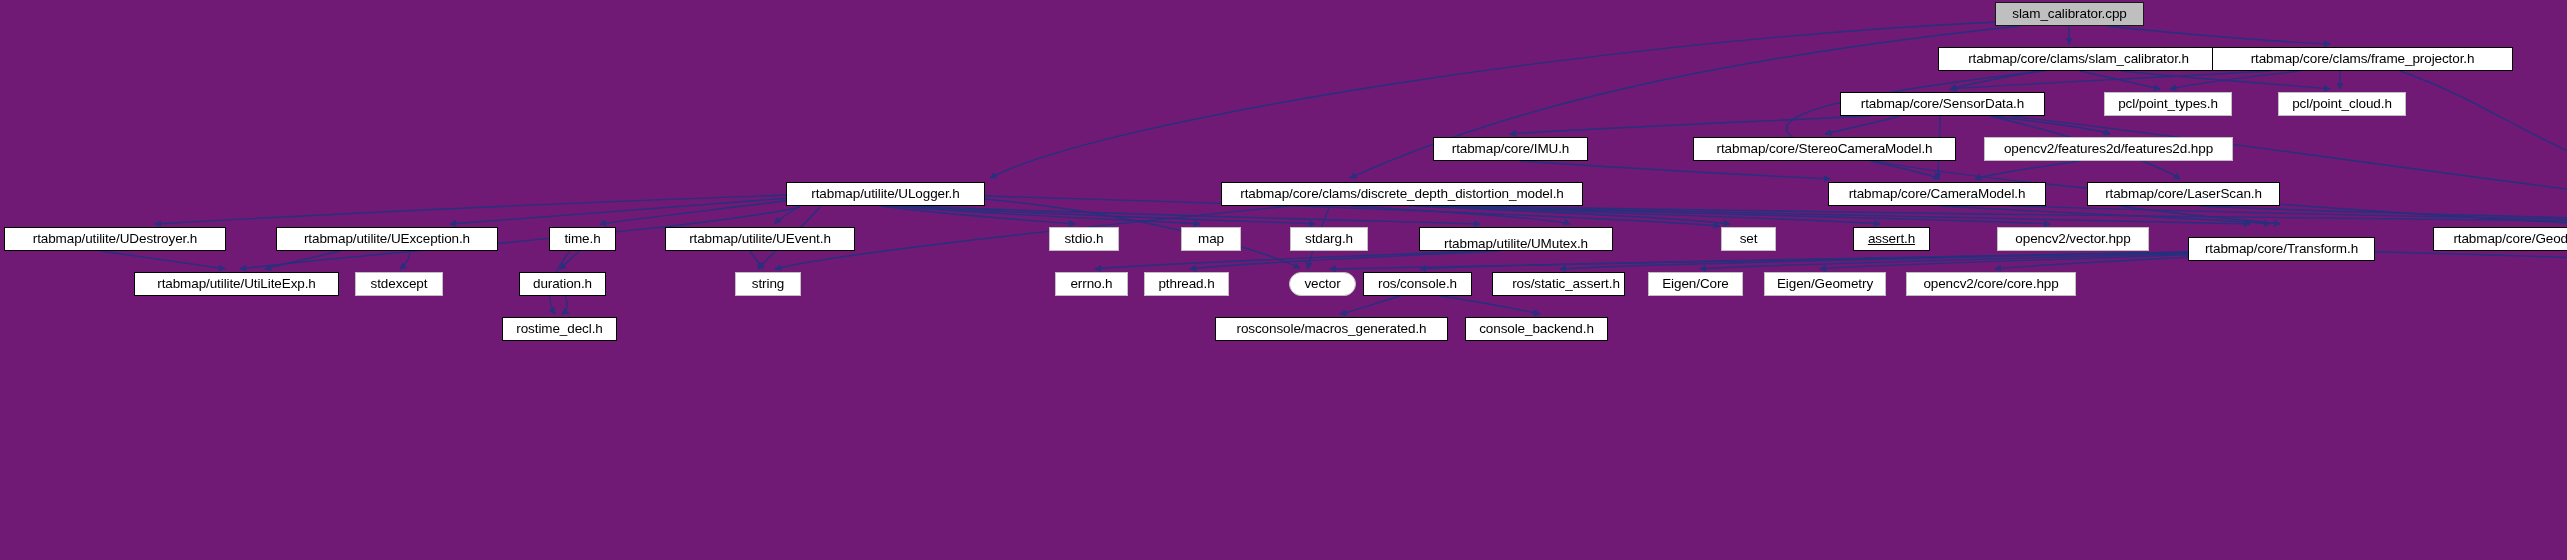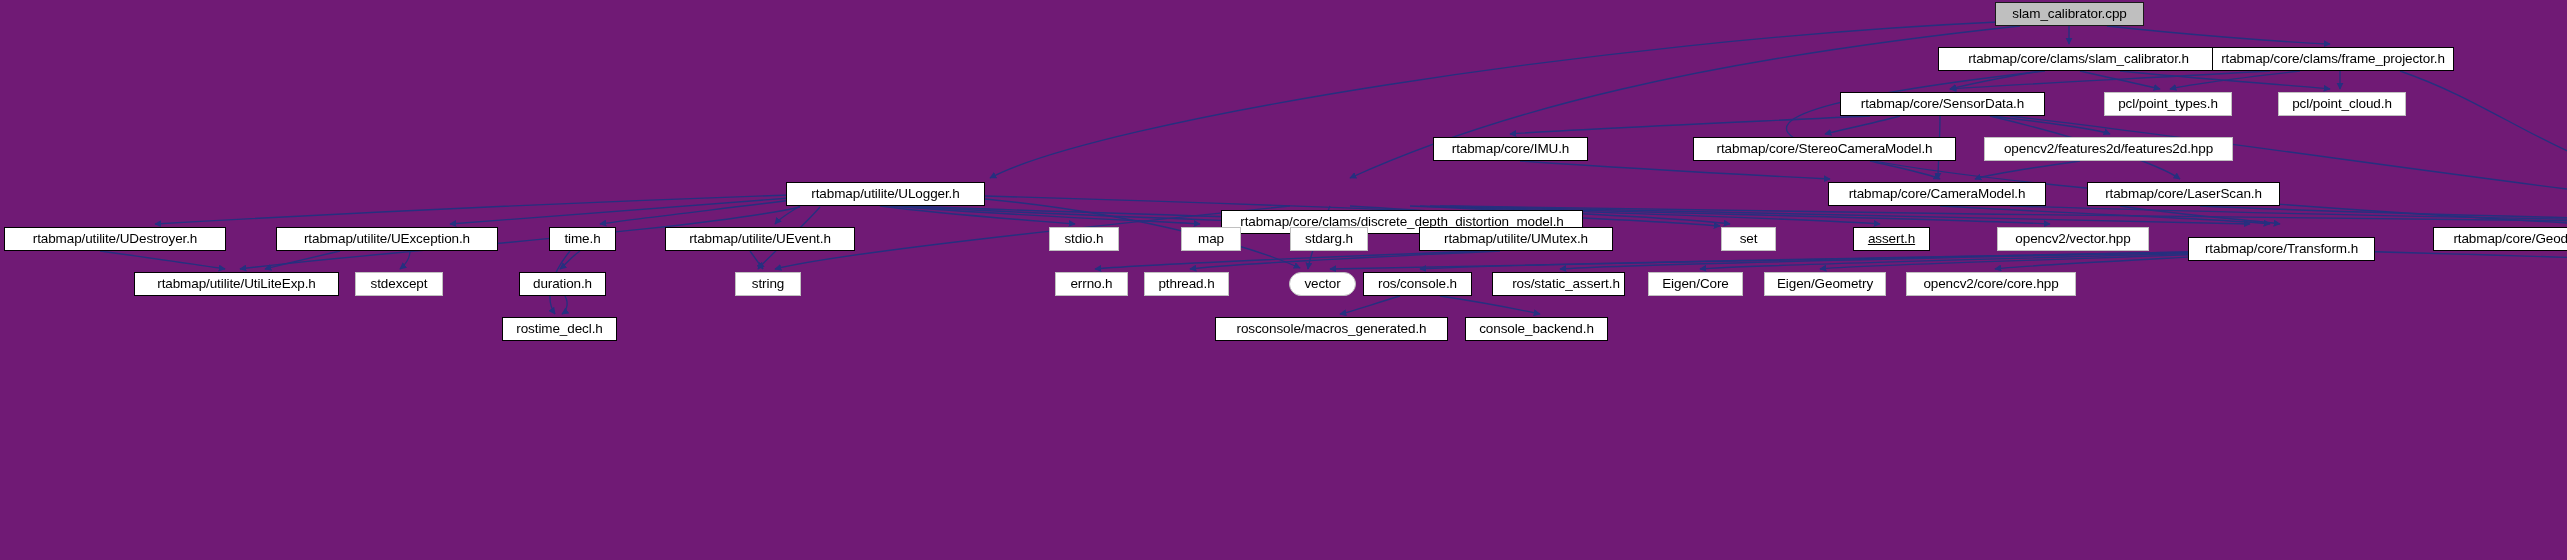--- a/index.html
+++ b/index.html
@@ -130,21 +130,21 @@
         <path d="M 1440,296 C 1500,305 1530,312 1540,314" marker-end="url(#arrow)"></path>
       </g>
   </svg>
   <div id="node-layer">
       <div class="node root" style="left: 1995px; top: 2px; width: 149px;">
         <span class="node-label">slam_calibrator.cpp</span>
       </div>
       <div class="node bold" style="left: 1938px; top: 47px; width: 281px;">
         <span class="node-label">rtabmap/core/clams/slam_calibrator.h</span>
       </div>
-      <div class="node bold" style="left: 2212px; top: 47px; width: 242px;">
+      <div class="node bold" style="left: 2212px; top: 47px; width: 301px;">
         <span class="node-label">rtabmap/core/clams/frame_projector.h</span>
       </div>
       <div class="node bold" style="left: 1840px; top: 92px; width: 205px;">
         <span class="node-label">rtabmap/core/SensorData.h</span>
       </div>
       <div class="node external" style="left: 2104px; top: 92px; width: 128px;">
         <span class="node-label">pcl/point_types.h</span>
       </div>
       <div class="node external" style="left: 2278px; top: 92px; width: 128px;">
         <span class="node-label">pcl/point_cloud.h</span>
@@ -154,21 +154,21 @@
       </div>
       <div class="node bold" style="left: 1693px; top: 137px; width: 263px;">
         <span class="node-label">rtabmap/core/StereoCameraModel.h</span>
       </div>
       <div class="node external" style="left: 1984px; top: 137px; width: 249px;">
         <span class="node-label">opencv2/features2d/features2d.hpp</span>
       </div>
       <div class="node bold" style="left: 786px; top: 182px; width: 199px;">
         <span class="node-label">rtabmap/utilite/ULogger.h</span>
       </div>
-      <div class="node bold" style="left: 1221px; top: 182px; width: 362px; margin-top: 28px;">
+      <div class="node bold" style="left: 1221px; top: 182px; width: 362px;">
         <span class="node-label">rtabmap/core/clams/discrete_depth_distortion_model.h</span>
       </div>
       <div class="node bold" style="left: 1828px; top: 182px; width: 218px;">
         <span class="node-label">rtabmap/core/CameraModel.h</span>
       </div>
       <div class="node bold" style="left: 2087px; top: 182px; width: 193px;">
         <span class="node-label">rtabmap/core/LaserScan.h</span>
       </div>
       <div class="node bold" style="left: 4px; top: 227px; width: 222px;">
         <span class="node-label">rtabmap/utilite/UDestroyer.h</span>
@@ -184,21 +184,21 @@
       </div>
       <div class="node external" style="left: 1049px; top: 227px; width: 70px;">
         <span class="node-label">stdio.h</span>
       </div>
       <div class="node external" style="left: 1181px; top: 227px; width: 60px;">
         <span class="node-label">map</span>
       </div>
       <div class="node external" style="left: 1290px; top: 227px; width: 78px;">
         <span class="node-label">stdarg.h</span>
       </div>
-      <div class="node bold" style="left: 1419px; top: 227px; width: 194px;">
+      <div class="node bold" style="left: 1419px; top: 227px; width: 194px; align-items: flex-end;">
         <span class="node-label">rtabmap/utilite/UMutex.h</span>
       </div>
       <div class="node external" style="left: 1721px; top: 227px; width: 55px;">
         <span class="node-label">set</span>
       </div>
       <div class="node bold" style="left: 1853px; top: 227px; width: 77px; text-decoration: underline;">
         <span class="node-label">assert.h</span>
       </div>
       <div class="node external" style="left: 1997px; top: 227px; width: 152px;">
         <span class="node-label">opencv2/vector.hpp</span>

